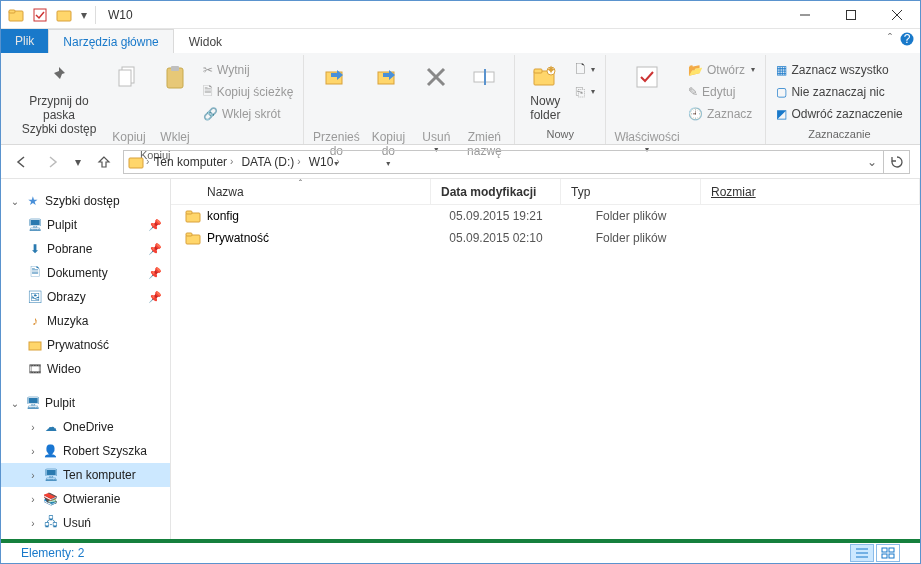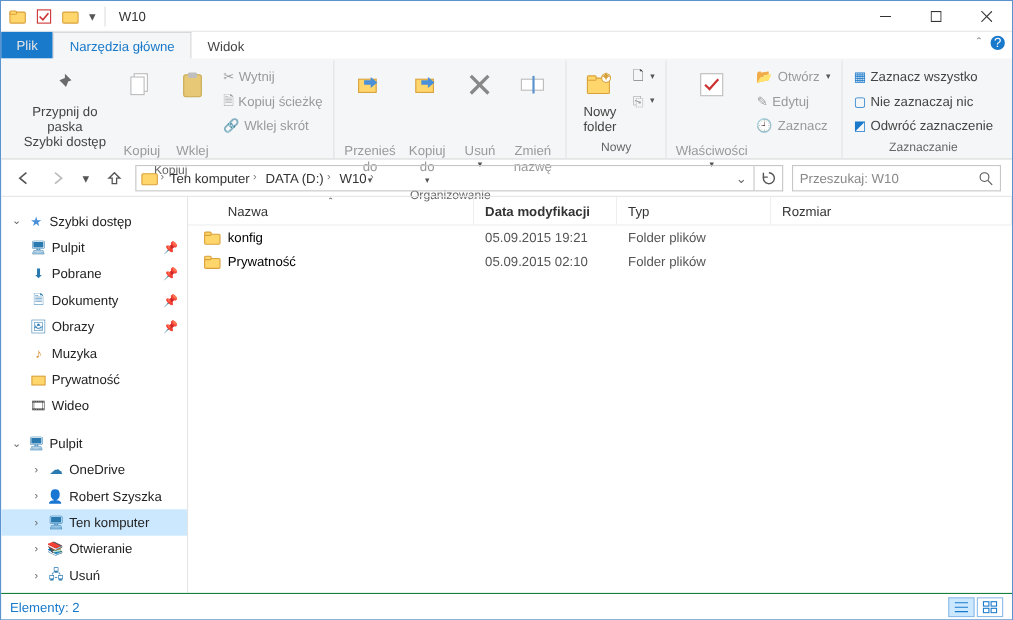--- a/index.html
+++ b/index.html
@@ -60,30 +60,30 @@
 .node .nic { width: 16px; display: inline-flex; justify-content: center; }
 .sidegap { height: 10px; }
 
 .content { flex: 1; display: flex; flex-direction: column; }
 .cols { height: 26px; display: flex; align-items: center; border-bottom: 1px solid #eee; color: #333; }
 .col { padding: 0 10px; border-right: 1px solid #eee; height: 100%; display: flex; align-items: center; position: relative; }
 .col.name { width: 260px; padding-left: 36px; }
 .col .sort { position: absolute; left: 50%; top: -1px; transform: translateX(-50%); font-size: 9px; color: #555; }
 .col.date { width: 130px; font-weight: bold; }
 .col.type { width: 140px; }
-.col.size { flex: 1; }
+.col.size { flex: 1; text-decoration: underline; }
 .rows { flex: 1; }
-.row { height: 22px; display: flex; align-items: center; }
+.row { height: 22px; display: flex; align-items: center; text-align: center; }
 .row .c { padding: 0 10px; }
 .row .c.name { width: 260px; display: flex; align-items: center; gap: 6px; padding-left: 14px; }
 .row .c.date { width: 130px; color: #555; }
 .row .c.type { width: 140px; color: #555; }
 
 
-.status { height: 24px; border-top: 1px solid #15803d; display: flex; align-items: center; padding: 0 8px; color: #1979ca; gap: 40px; }
+.status { height: 24px; border-top: 4px solid #15803d; display: flex; align-items: center; padding: 0 20px; color: #1979ca; gap: 40px; }
 .status .viewbtns { margin-left: auto; display: flex; gap: 2px; }
 .status .viewbtns .vb { width: 24px; height: 18px; border: 1px solid #8bbbe8; display: flex; align-items: center; justify-content: center; }
 .status .viewbtns .vb.active { background: #cce8ff; }
 </style>
 </head>
 <body>
 
 <div class="titlebar">
   <div class="qat">
     <span class="ic">
@@ -229,21 +229,20 @@
         <div class="iconbox">
             <svg width="26" height="26">
               <rect x="3" y="8" width="20" height="10" fill="#fff" stroke="#bcbcbc"></rect>
               <rect x="13" y="5" width="2" height="16" fill="#5a93ce"></rect>
             </svg>
           </div>
         <span class="lbl" style="white-space:pre-line">Zmień
 nazwę</span>
       </div>
     </div>
-    <div class="glabel">Organizowanie</div>
   </div>
 
   <div class="group">
     <div class="gbody">
       <div class="bigbtn" style="width:48px">
         <div class="iconbox">
             <svg width="28" height="28">
               <rect x="3" y="8" width="20" height="14" rx="1" fill="#ffd66b" stroke="#d9a13b"></rect>
               <rect x="3" y="6" width="8" height="4" rx="1" fill="#ffd66b" stroke="#d9a13b"></rect>
               <circle cx="20" cy="8" r="4" fill="#fff" stroke="#d9a13b"></circle>
@@ -360,29 +359,20 @@
       <span style="color:#666;padding:0 6px">⌄</span>
     </div>
     <div class="refresh">
         <svg width="14" height="14">
           <path d="M7 2a5 5 0 1 1-4.9 4" fill="none" stroke="#555" stroke-width="1.3"></path>
           <path d="M2 2v4h4" fill="none" stroke="#555" stroke-width="1.3"></path>
         </svg>
       </div>
   </div>
 
-  <div class="search">
-    <span>Przeszukaj: W10</span>
-    <span class="sicon">
-        <svg width="14" height="14">
-          <circle cx="6" cy="6" r="4" fill="none" stroke="#555"></circle>
-          <line x1="9" y1="9" x2="13" y2="13" stroke="#555"></line>
-        </svg>
-      </span>
-  </div>
 </div>
 
 <div class="main">
 
   <div class="side">
     <div class="node">
       <span class="tw">⌄</span>
       <span class="nic" style="color:#4a90d9">★</span>
       <span>Szybki dostęp</span>
     </div>

